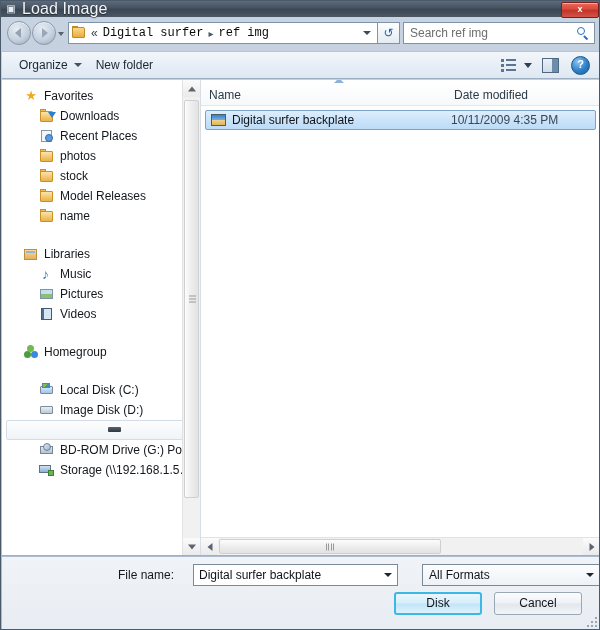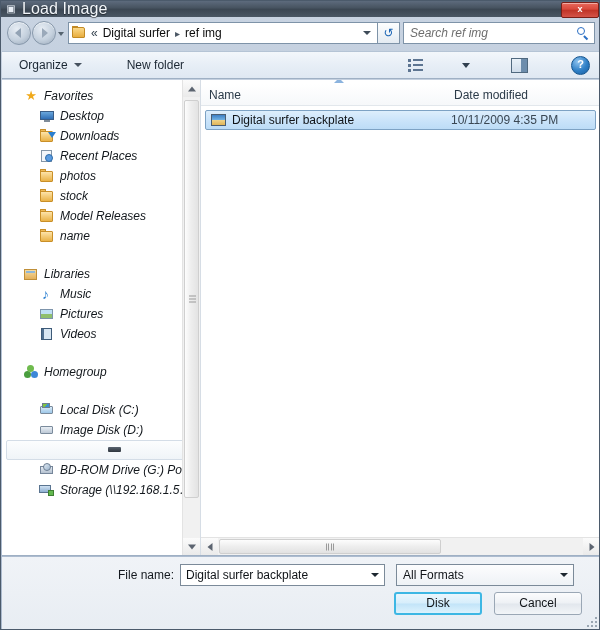--- a/index.html
+++ b/index.html
@@ -167,21 +167,21 @@
   #crumbs {
     display: flex;
     align-items: center;
     font-size: 12px;
     color: #0b0b0b;
     white-space: nowrap;
     overflow: hidden;
     flex: 1 1 auto;
     min-width: 0;
   }
-  .crumb { padding: 0 2px; cursor: pointer; }
+  .crumb { padding: 0 2px; cursor: pointer; font-family: Liberation Mono, monospace; }
   .crumb-sep {
     color: #4a5663;
     font-size: 10px;
     padding: 0 3px;
     cursor: pointer;
   }
   #crumb-overflow {
     color: #33404d;
     font-size: 12px;
     padding: 0 3px 0 1px;
@@ -221,21 +221,20 @@
     background: #ffffff;
     border: 1px solid #7e93a8;
     box-sizing: border-box;
     display: flex;
     align-items: center;
     padding: 0 4px 0 6px;
     cursor: text;
   }
   #search-placeholder {
     flex: 1 1 auto;
-    font-style: italic;
     font-size: 12px;
     color: #6d6d6d;
     white-space: nowrap;
     overflow: hidden;
   }
   #search-icon {
     width: 14px; height: 14px;
     flex: 0 0 auto;
     position: relative;
   }
@@ -261,21 +260,20 @@
     position: absolute;
     left: 1px; top: 50px;
     width: 598px; height: 28px;
     box-sizing: border-box;
     background: linear-gradient(to bottom, #f3f7fb 0%, #e7eef6 50%, #dfe8f2 100%);
     border-top: 1px solid #b5c4d5;
     border-bottom: 1px solid #9fb0c4;
     display: flex;
     align-items: center;
     padding: 0 6px 0 10px;
-    gap: 31px;
   }
   .tb-item {
     font-size: 12px;
     color: #1b2733;
     padding: 3px 7px;
     border-radius: 2px;
     cursor: pointer;
     display: flex;
     align-items: center;
     white-space: nowrap;
@@ -386,21 +384,21 @@
     background: linear-gradient(to bottom, #fcfdfe 0%, #f0f4f8 100%);
     border: 1px solid #d4dde7;
     flex-direction: column;
   }
   .nav-ico {
     width: 16px; height: 16px;
     margin-right: 5px;
     flex: 0 0 auto;
     position: relative;
   }
-  .nav-label { overflow: hidden; text-overflow: ellipsis; font-style: italic; }
+  .nav-label { overflow: hidden; text-overflow: ellipsis; }
   .group-gap { height: 14px; }
 
   
   .ic-star {
     color: #f0a91b;
     font-size: 13px;
     line-height: 16px;
     text-align: center;
     display: block;
   }
@@ -781,20 +779,21 @@
     width: 598px; height: 72px;
     background: linear-gradient(to bottom, #f0f3f7 0%, #e8edf3 100%);
     box-sizing: border-box;
   }
   #filename-row {
     position: absolute;
     left: 0; top: 7px;
     width: 598px; height: 22px;
     display: flex;
     align-items: center;
+    justify-content: space-between;
   }
   #filename-label {
     width: 178px;
     text-align: right;
     padding-right: 6px;
     font-size: 12px;
     color: #14191f;
     box-sizing: border-box;
     white-space: nowrap;
   }
@@ -959,27 +958,20 @@
     <div id="sidebar">
 
       <div class="nav-group">
         <div class="nav-root">
           <span class="nav-ico">
               <span class="ic-star">★</span>
             </span>
           <span class="nav-label">Favorites</span>
         </div>
         <div class="nav-child">
-          <span class="nav-ico ic-monitor">
-              <span class="scr"></span>
-              <span class="base"></span>
-            </span>
-          <span class="nav-label">Desktop</span>
-        </div>
-        <div class="nav-child">
           <span class="nav-ico ic-folder ic-download">
               <span class="t"></span>
               <span class="b"></span>
               <span class="arrow"></span>
             </span>
           <span class="nav-label">Downloads</span>
         </div>
         <div class="nav-child">
           <span class="nav-ico ic-recent">
               <span class="pg"></span>

